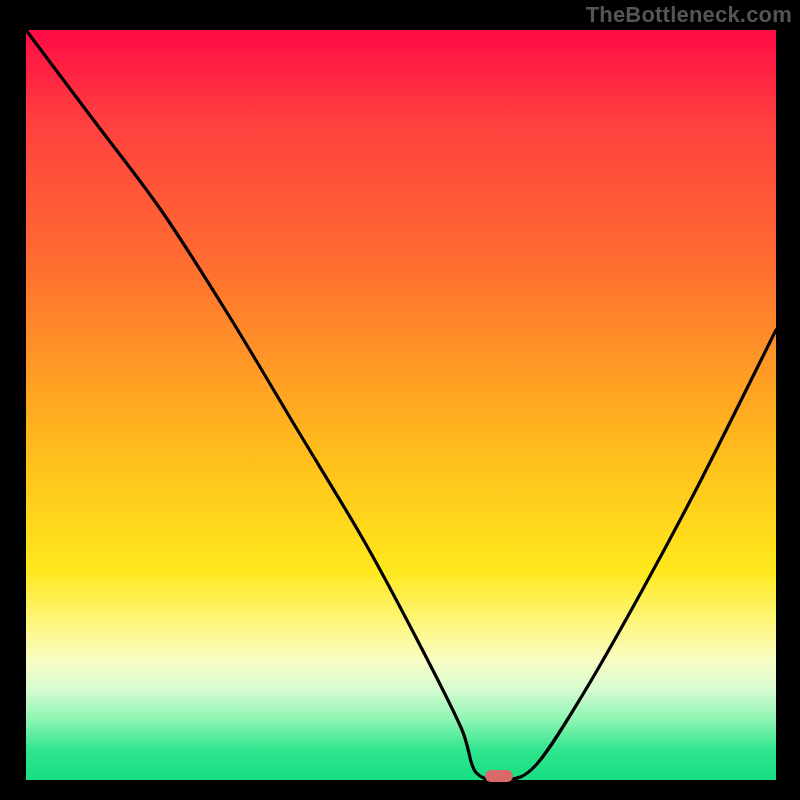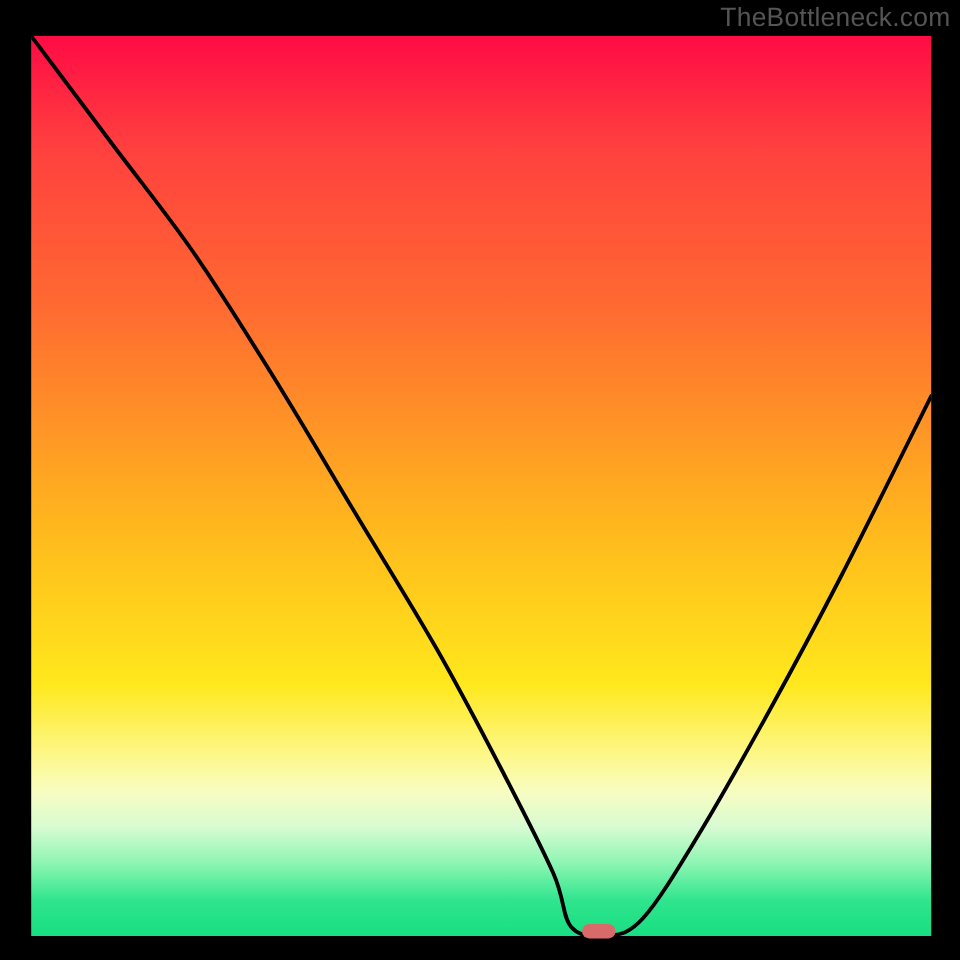--- a/index.html
+++ b/index.html
@@ -15,21 +15,21 @@
     position: relative;
     width: 800px;
     height: 800px;
   }
   .watermark {
     position: absolute;
     top: 2px;
     right: 8px;
     color: #555;
     font-size: 22px;
-    font-weight: 400;
+    font-weight: 700;
     letter-spacing: 0.2px;
     user-select: none;
   }
   .plot-area {
     position: absolute;
     left: 26px;
     top: 30px;
     width: 750px;
     height: 750px;
     background: linear-gradient(to bottom,

